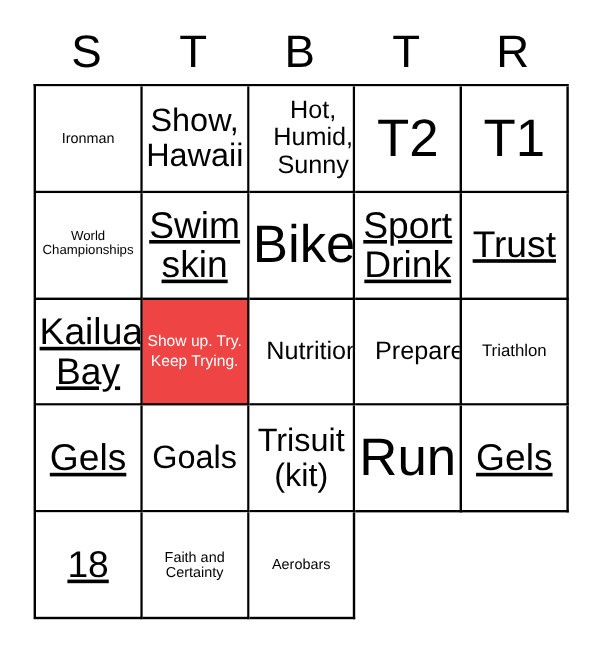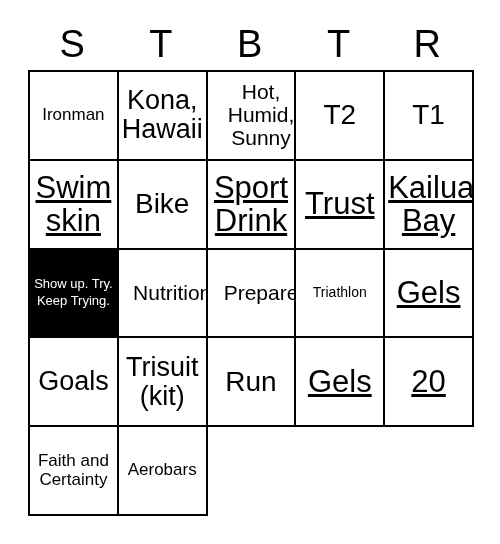--- a/index.html
+++ b/index.html
@@ -65,28 +65,28 @@
   }
   .cell span {
     display: block;
     line-height: 1.08;
     width: 100%;
   }
 
   
   .fs-xs  { font-size: 11px; line-height: 1.25; }
   .fs-sm  { font-size: 14px; }
-  .fs-md  { font-size: 17px; }
+  .fs-md  { font-size: 12px; }
   .fs-lg  { font-size: 21px; margin-left: 20px; }
   .fs-xl  { font-size: 27px; }
   .fs-xxl { font-size: 31px; text-decoration: underline; }
-  .fs-huge{ font-size: 28px; }
+  .fs-huge{ font-size: 44px; }
 
   .cell.free {
-    background: #000000;
+    background: #ef4444;
   }
   .cell.free span {
     color: #ffffff;
     font-size: 13px;
     line-height: 1.3;
   }
 </style>
 </head>
 <body>
 
@@ -99,32 +99,35 @@
     <div class="header-cell">T</div>
     <div class="header-cell">R</div>
   </div>
 
   <div class="grid">
 
     <div class="cell">
         <span class="fs-md">Ironman</span>
       </div>
     <div class="cell">
-        <span class="fs-xl">Kona, Hawaii</span>
+        <span class="fs-xl">Show, Hawaii</span>
       </div>
     <div class="cell">
         <span class="fs-lg">Hot, Humid, Sunny</span>
       </div>
     <div class="cell">
         <span class="fs-huge">T2</span>
       </div>
     <div class="cell">
         <span class="fs-huge">T1</span>
       </div>
 
+    <div class="cell">
+        <span class="fs-xs">World Championships</span>
+      </div>
     <div class="cell">
         <span class="fs-xxl">Swim skin</span>
       </div>
     <div class="cell">
         <span class="fs-huge">Bike</span>
       </div>
     <div class="cell">
         <span class="fs-xxl">Sport Drink</span>
       </div>
     <div class="cell">
@@ -157,21 +160,21 @@
         <span class="fs-xl">Trisuit (kit)</span>
       </div>
 
     <div class="cell">
         <span class="fs-huge">Run</span>
       </div>
     <div class="cell">
         <span class="fs-xxl">Gels</span>
       </div>
     <div class="cell">
-        <span class="fs-xxl">20</span>
+        <span class="fs-xxl">18</span>
       </div>
     <div class="cell">
         <span class="fs-md">Faith and Certainty</span>
       </div>
     <div class="cell">
         <span class="fs-md">Aerobars</span>
       </div>
 
   </div>
 </div>

